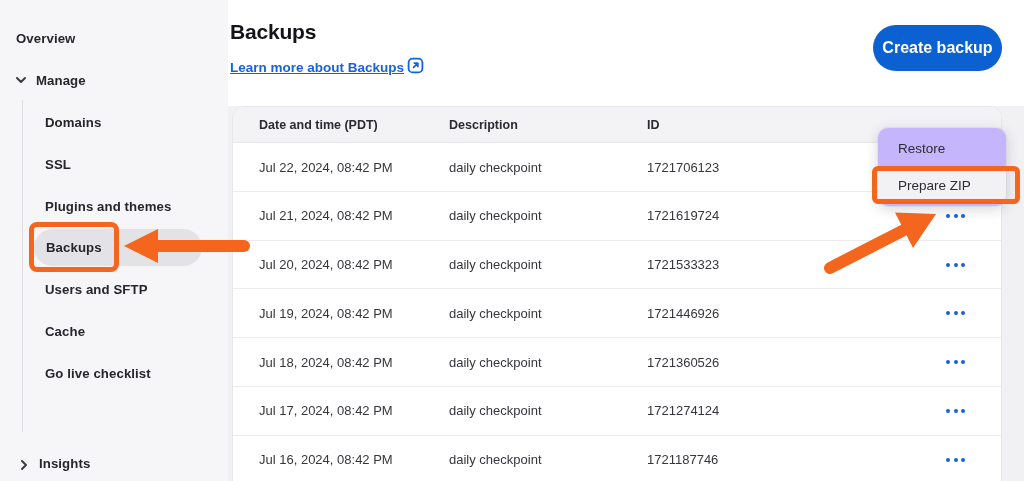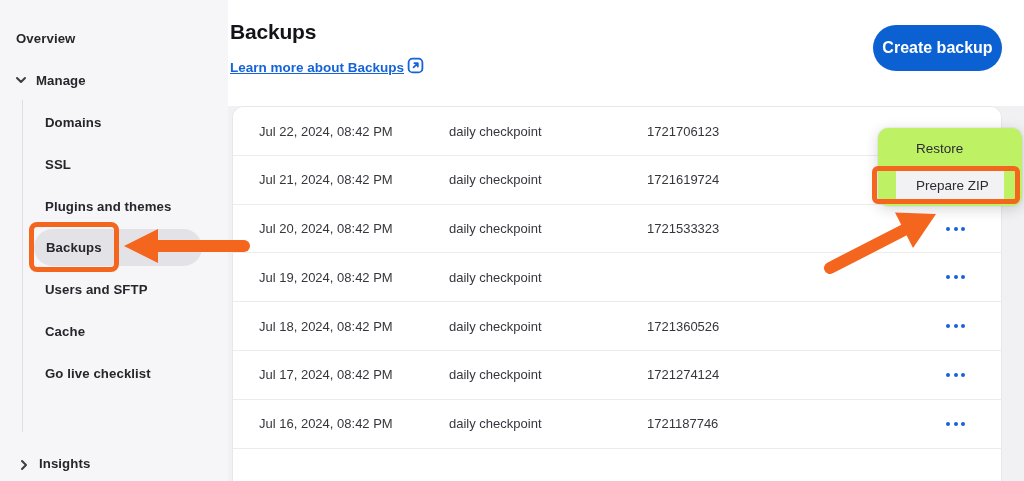--- a/index.html
+++ b/index.html
@@ -36,22 +36,22 @@
     font-size:12.5px; font-weight:700; color:#2b2b31; }
   .col1 { left:26px; } .col2 { left:216px; } .col3 { left:414px; }
   .trow { position:relative; height:48.8px; border-bottom:1px solid #ececef; background:#ffffff; }
   .td { position:absolute; top:0; height:48px; display:flex; align-items:center;
     font-size:13px; font-weight:400; color:#36363c; }
   .dots-btn { position:absolute; right:32px; top:18px; display:flex; gap:3.5px; align-items:center;
     background:none; border:none; cursor:pointer; padding:4px; }
   .dots-btn i { width:4px; height:4px; border-radius:50%; background:var(--link-blue,#1563d9); display:block; }
 
   
-  .menu { position:absolute; left:878px; top:128px; width:144px; background:#bef264; border-radius:10px;
-    box-shadow:0 3px 14px rgba(25,25,45,0.18), 0 0 0 1px rgba(25,25,45,0.04); z-index:5; overflow:hidden; padding:2px 18px; }
+  .menu { position:absolute; left:878px; top:128px; width:128px; background:#c4b5fd; border-radius:10px;
+    box-shadow:0 3px 14px rgba(25,25,45,0.18), 0 0 0 1px rgba(25,25,45,0.04); z-index:5; overflow:hidden; padding:2px 0; }
   .menu-item { height:37px; display:flex; align-items:center; padding-left:20px;
     font-size:13.5px; font-weight:500; color:#2c2c33; cursor:pointer; }
   .menu-item.highlighted { background:#f2f2f5; }
 
   
   .anno-box { position:absolute; border:5px solid var(--annotation-orange,#f4651d); border-radius:8px; z-index:10; pointer-events:none; }
   .anno-box.box-backups { left:29px; top:222px; width:90px; height:50px; }
   .anno-box.box-prepare-zip { left:872px; top:166px; width:148px; height:38px; border-radius:6px; }
   .anno-arrow { position:absolute; z-index:10; pointer-events:none; }
   .arrow-shaft { stroke:var(--annotation-orange,#f4651d); stroke-width:12; stroke-linecap:round; }
@@ -129,20 +129,25 @@
         <path d="M6.6 10.4 L10.8 6.2 M7.4 6.2 H10.8 V9.6"></path>
       </svg>
     </span>
   </a>
 
   <button class="create-btn">Create backup</button>
 
   <div class="content-backdrop"></div>
 
   <section class="card">
+    <div class="thead">
+      <span class="th col1">Date and time (PDT)</span>
+      <span class="th col2">Description</span>
+      <span class="th col3">ID</span>
+    </div>
 
     <div class="trow">
       <span class="td col1">Jul 22, 2024, 08:42 PM</span>
       <span class="td col2">daily checkpoint</span>
       <span class="td col3">1721706123</span>
       <button class="dots-btn">
           <i></i>
           <i></i>
           <i></i>
         </button>
@@ -163,20 +168,21 @@
       <span class="td col3">1721533323</span>
       <button class="dots-btn">
           <i></i>
           <i></i>
           <i></i>
         </button>
     </div>
     <div class="trow">
       <span class="td col1">Jul 19, 2024, 08:42 PM</span>
       <span class="td col2">daily checkpoint</span>
+      <span class="td col3">1721446926</span>
       <button class="dots-btn">
           <i></i>
           <i></i>
           <i></i>
         </button>
     </div>
     <div class="trow">
       <span class="td col1">Jul 18, 2024, 08:42 PM</span>
       <span class="td col2">daily checkpoint</span>
       <span class="td col3">1721360526</span>

